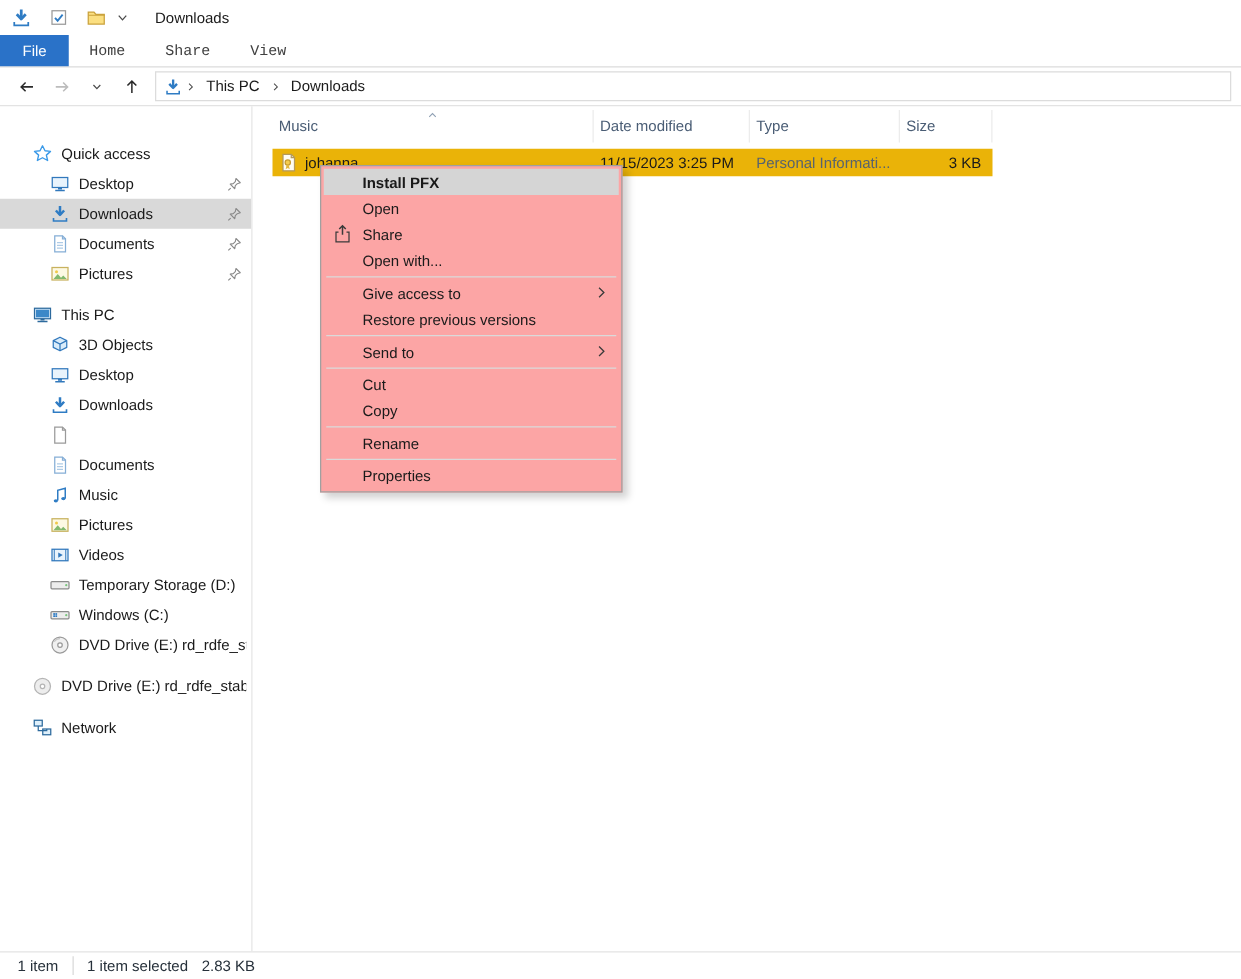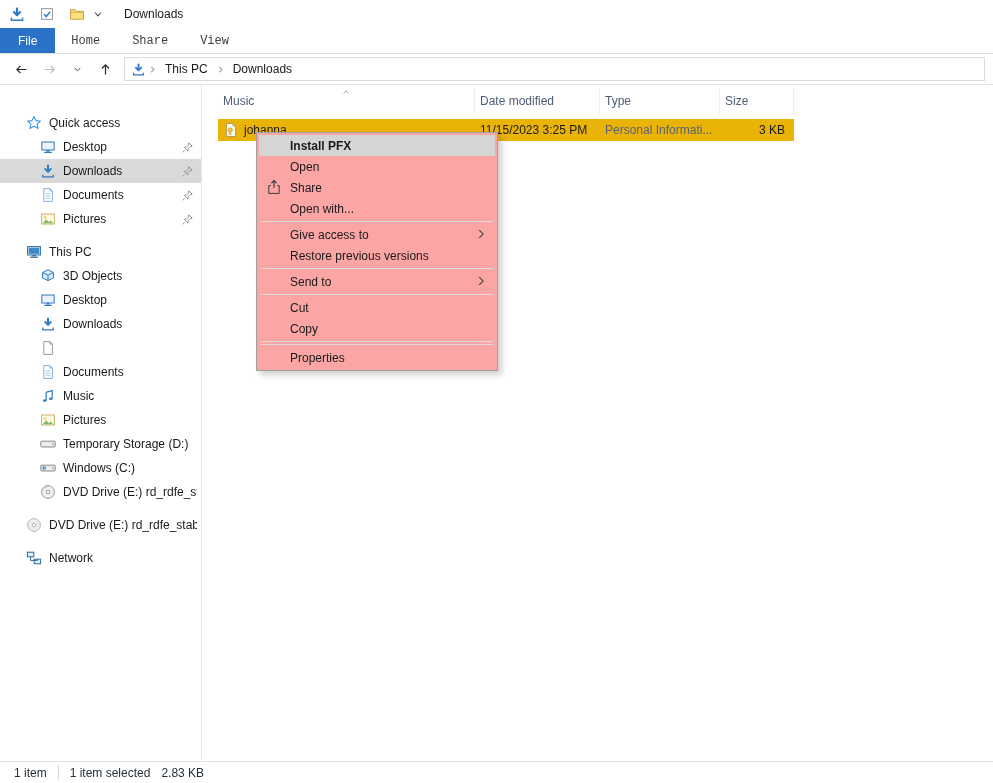--- a/index.html
+++ b/index.html
@@ -321,20 +321,30 @@
       </div>
       <div class="side-item lvl1">
         <span class="icn side-icon">
           <svg viewBox="0 0 16 16">
             <rect x="1.6" y="3" width="12.8" height="10" fill="#fdf9e3" stroke="#c8b25e"></rect>
             <circle cx="5.2" cy="6.4" r="1.2" fill="#f0c94a"></circle>
             <path d="M2.8 12.2l3.4-4 2.6 3 1.8-1.8 2.8 2.8z" fill="#83b96d"></path>
           </svg>
         </span>
         <span class="side-label">Pictures</span>
+      </div>
+      <div class="side-item lvl1">
+        <span class="icn side-icon">
+          <svg viewBox="0 0 16 16">
+            <rect x="1.6" y="3.4" width="12.8" height="9.2" fill="#e8f3fc" stroke="#3178bc"></rect>
+            <path d="M6.6 5.9l3.6 2.1-3.6 2.1z" fill="#3178bc"></path>
+            <path d="M3.4 3.4v9.2M12.6 3.4v9.2" stroke="#3178bc" stroke-width="0.8"></path>
+          </svg>
+        </span>
+        <span class="side-label">Videos</span>
       </div>
       <div class="side-item lvl1">
         <span class="icn side-icon">
           <svg viewBox="0 0 16 16">
             <rect x="0.8" y="5.2" width="14.4" height="5.8" rx="0.8" fill="#ececec" stroke="#8a8a8a"></rect>
             <circle cx="13" cy="8.1" r="0.9" fill="#79c57c"></circle>
           </svg>
         </span>
         <span class="side-label">Temporary Storage (D:)</span>
       </div>
@@ -465,20 +475,23 @@
       </span>
     </div>
     <div class="menu-sep"></div>
     <div class="menu-item">
       <span>Cut</span>
     </div>
     <div class="menu-item">
       <span>Copy</span>
     </div>
     <div class="menu-sep"></div>
+    <div class="menu-item">
+      <span>Rename</span>
+    </div>
     <div class="menu-sep"></div>
     <div class="menu-item">
       <span>Properties</span>
     </div>
   </div>
 
 <div class="statusbar">
   <span>1 item</span>
   <span class="sb-div"></span>
   <span>1 item selected</span>

